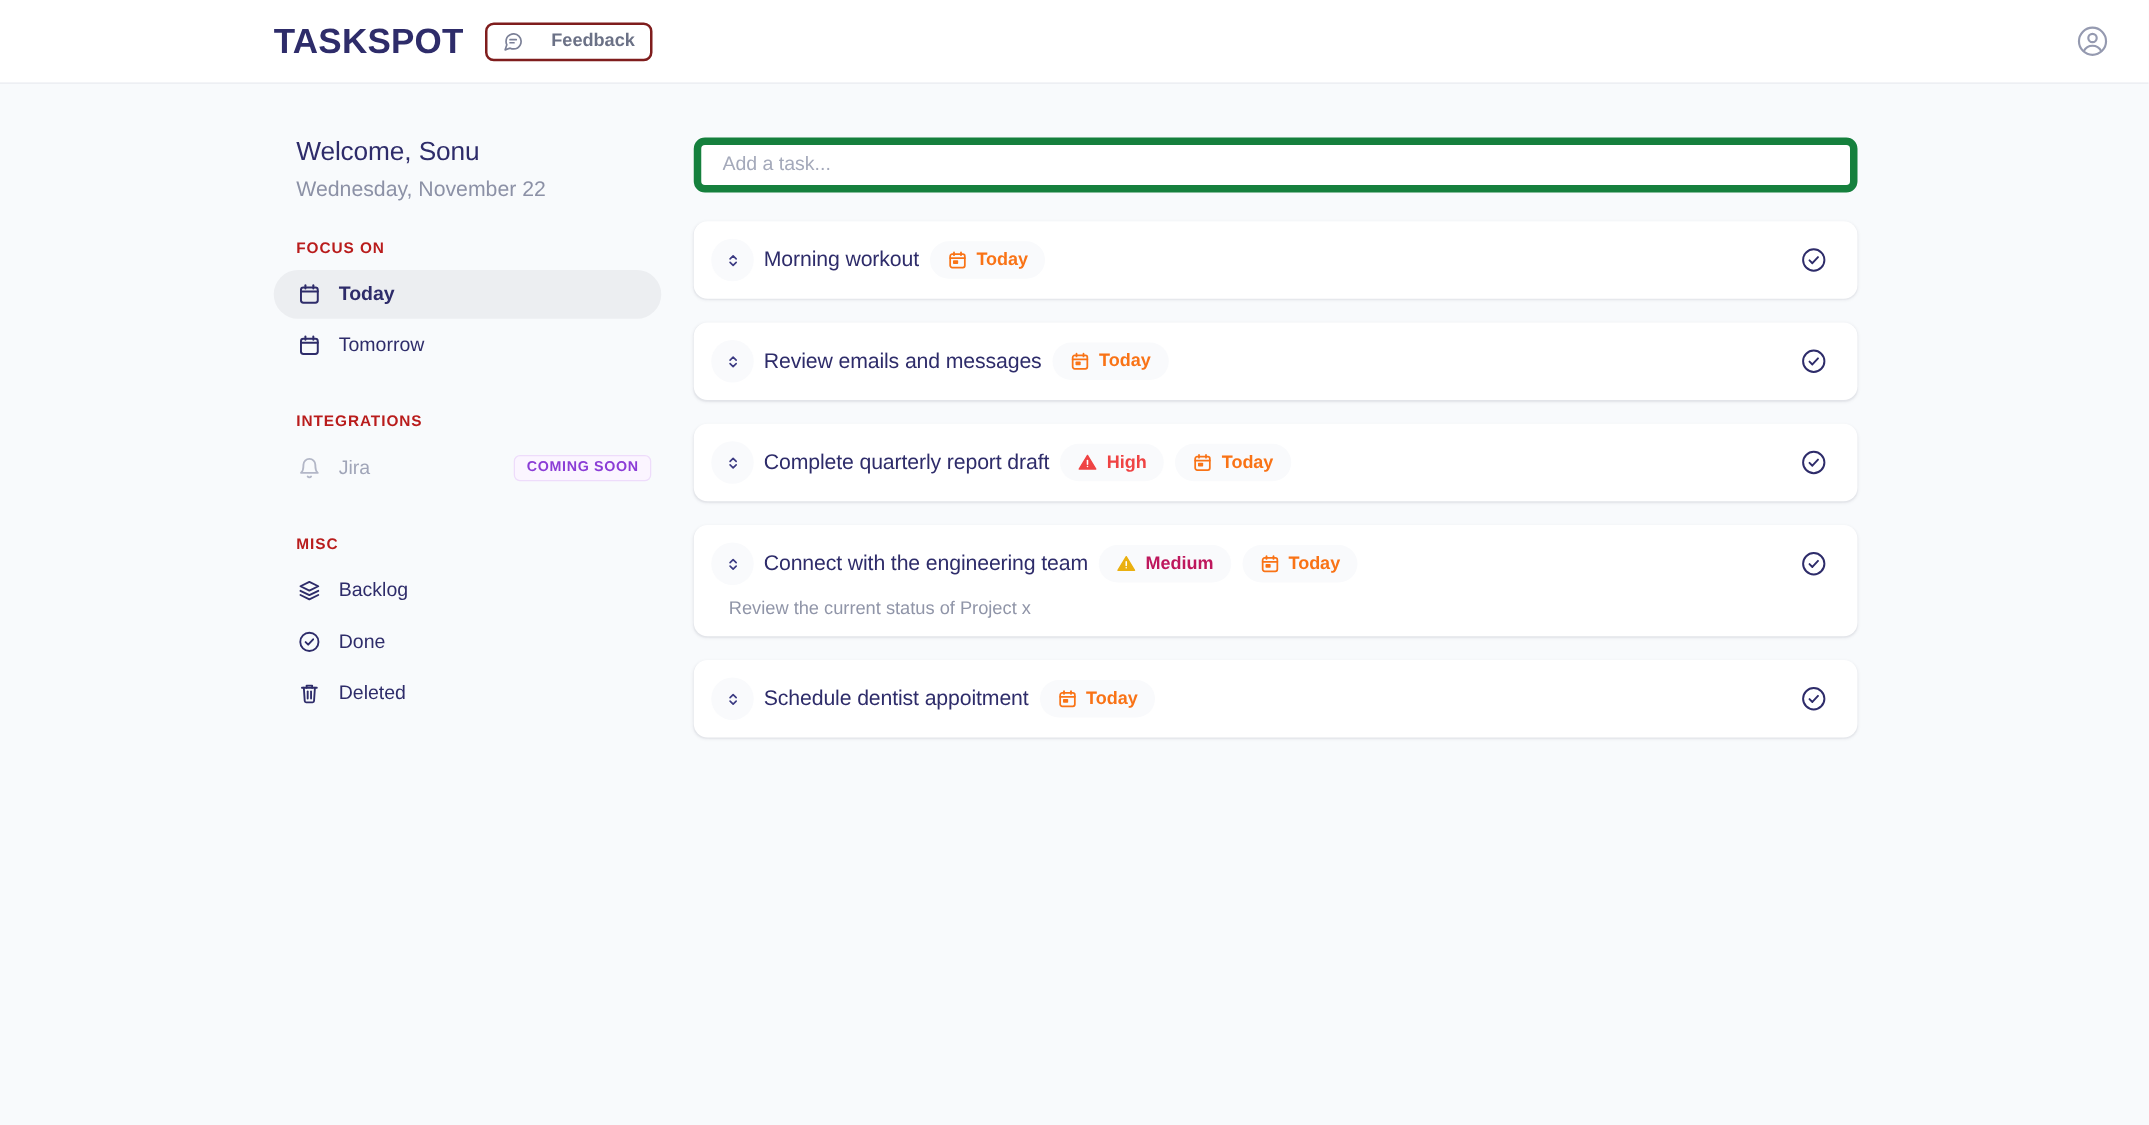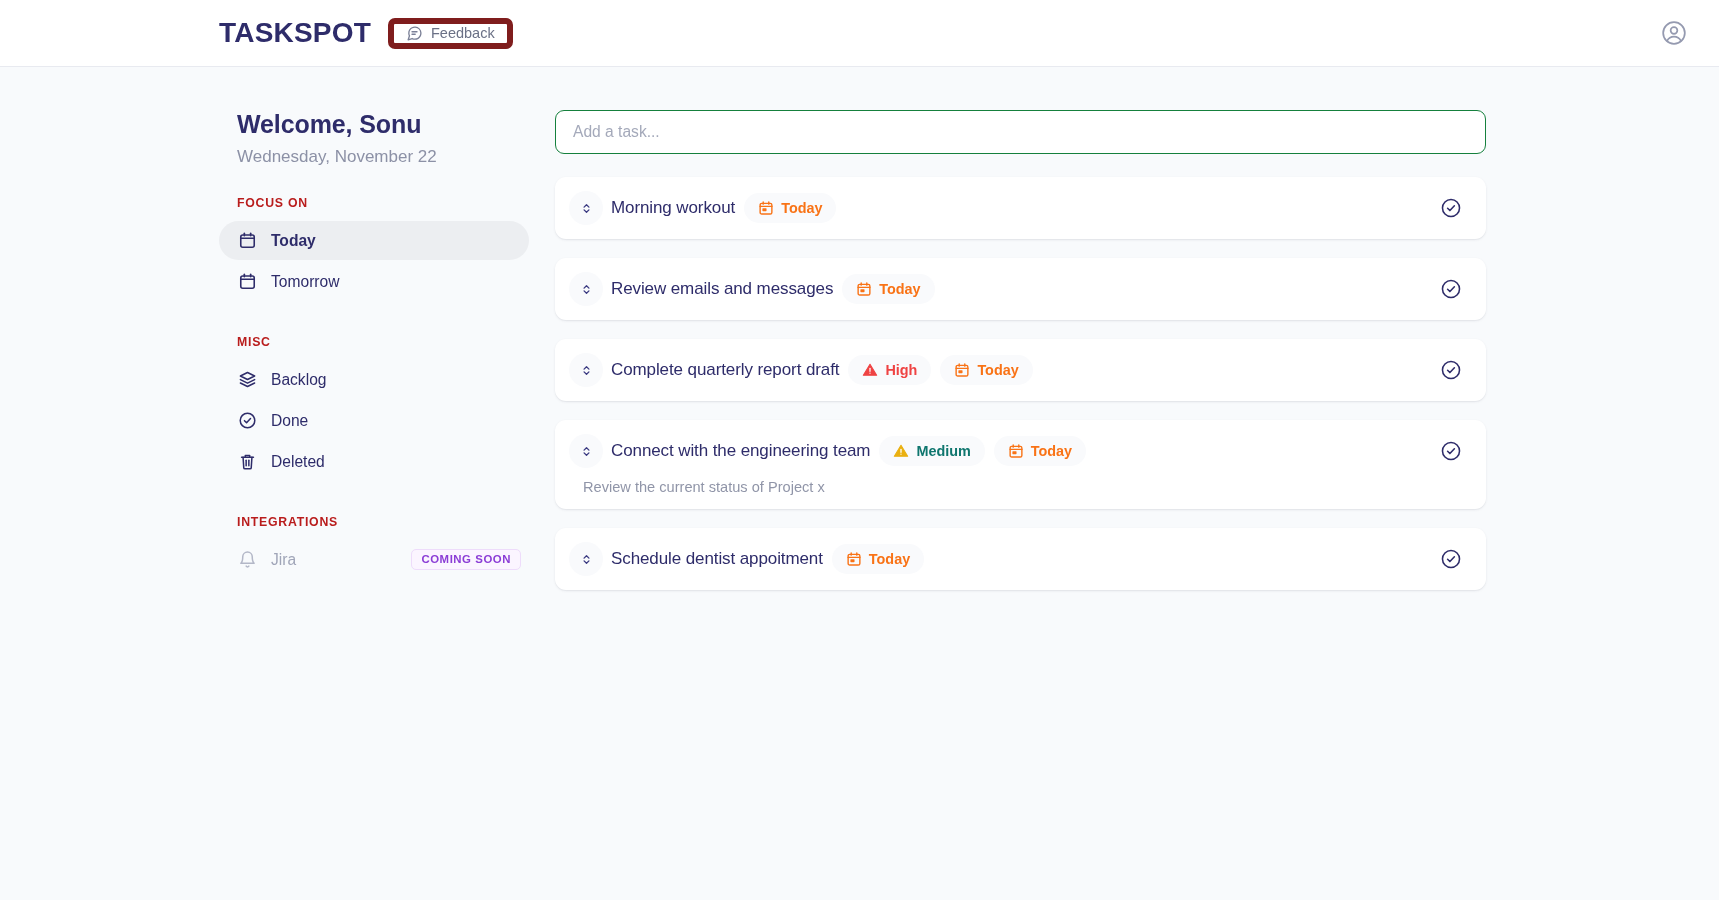--- a/index.html
+++ b/index.html
@@ -31,28 +31,29 @@
   .brand {
     font-size: 28px;
     font-weight: 700;
     letter-spacing: 0.2px;
     color: #2e2c6a;
     line-height: 1;
   }
   .feedback-btn {
     margin-left: 17px;
     height: 31px;
-    border: 6px solid #7f1d1d;
+    border: 2px solid #7f1d1d;
     border-radius: 7px;
     background: #ffffff;
     display: inline-flex;
     align-items: center;
-    gap: 8px;
+    gap: 22px;
     padding: 0 12px;
     cursor: pointer;
+    font-weight: bold;
   }
   .feedback-btn span.label {
     font-size: 14.5px;
     color: #6b7186;
     line-height: 1;
   }
   .avatar-wrap {
     margin-left: auto;
     width: 32px;
     height: 32px;
@@ -69,22 +70,22 @@
     padding-top: 43px;
   }
 
   
   .sidebar {
     width: 310px;
     margin-left: 219px;
     flex: 0 0 310px;
   }
   .welcome {
-    font-size: 25px;
-    font-weight: 700;
+    font-size: 21px;
+    font-weight: 400;
     color: #2e2c6a;
     letter-spacing: -0.1px;
     padding-left: 18px;
   }
   .date-sub {
     margin-top: 8px;
     font-size: 17px;
     color: #8c91a6;
     padding-left: 18px;
   }
@@ -146,21 +147,21 @@
   
   .main {
     flex: 0 0 931px;
     width: 931px;
     margin-left: 26px;
   }
   .add-task {
     width: 931px;
     height: 44px;
     background: #ffffff;
-    border: 1px solid #15803d;
+    border: 6px solid #15803d;
     border-radius: 9px;
     padding: 0 17px;
     font-family: "Liberation Sans", sans-serif;
     font-size: 15.6px;
     color: #2e2c6a;
     outline: none;
   }
   .add-task::placeholder { color: #a4a9ba; }
 
   .task-list { margin-top: 23px; }
@@ -210,21 +211,21 @@
     align-items: center;
     gap: 7px;
     padding: 0 14px;
     font-size: 14.4px;
     font-weight: 600;
     white-space: nowrap;
     cursor: pointer;
   }
   .chip.date { color: #f97316; }
   .chip.prio-high { color: #ef4343; }
-  .chip.prio-medium { color: #0f766e; }
+  .chip.prio-medium { color: #be185d; }
   .task-desc {
     margin-top: 11px;
     margin-left: 14px;
     font-size: 14.6px;
     color: #9095a8;
   }
   .complete-btn {
     flex: 0 0 24px;
     width: 24px;
     height: 24px;
@@ -292,79 +293,79 @@
         <div class="nav-item" style="margin-top:2px;">
           <span class="nav-icon">
             <svg width="19" height="19" viewBox="0 0 24 24" fill="none" stroke="#2e2c6a" stroke-width="2" stroke-linecap="round" stroke-linejoin="round">
               <rect x="3.5" y="5" width="17" height="15.5" rx="2.5"></rect>
               <line x1="3.5" y1="9.2" x2="20.5" y2="9.2"></line>
               <line x1="8" y1="2.8" x2="8" y2="6"></line>
               <line x1="16" y1="2.8" x2="16" y2="6"></line>
             </svg>
           </span>
           <span class="nav-label">Tomorrow</span>
-        </div>
-      </div>
-    </div>
-
-    <div style="margin-top:34px;">
-      <div class="section-label">MISC</div>
-      <div class="nav-group" style="margin-top:11px;">
-
-        <div class="nav-item">
-          <span class="nav-icon">
-            <svg width="19" height="19" viewBox="0 0 24 24" fill="none" stroke="#2e2c6a" stroke-width="1.9" stroke-linecap="round" stroke-linejoin="round">
-              <path d="M12 3.2 21 7.6l-9 4.4-9-4.4 9-4.4z"></path>
-              <path d="M3 12.2 12 16.6l9-4.4"></path>
-              <path d="M3 16.4 12 20.8l9-4.4"></path>
-            </svg>
-          </span>
-          <span class="nav-label">Backlog</span>
-        </div>
-
-        <div class="nav-item" style="margin-top:2px;">
-          <span class="nav-icon">
-            <svg width="19" height="19" viewBox="0 0 24 24" fill="none" stroke="#2e2c6a" stroke-width="1.9" stroke-linecap="round" stroke-linejoin="round">
-              <circle cx="12" cy="12" r="9.2"></circle>
-              <path d="m8.2 12.2 2.6 2.6 5-5.4"></path>
-            </svg>
-          </span>
-          <span class="nav-label">Done</span>
-        </div>
-
-        <div class="nav-item" style="margin-top:2px;">
-          <span class="nav-icon">
-            <svg width="19" height="19" viewBox="0 0 24 24" fill="none" stroke="#2e2c6a" stroke-width="1.9" stroke-linecap="round" stroke-linejoin="round">
-              <path d="M4.5 6.6h15"></path>
-              <path d="M9.2 6.6V4.4h5.6v2.2"></path>
-              <path d="M6.4 6.6 7.3 20a1.4 1.4 0 0 0 1.4 1.3h6.6a1.4 1.4 0 0 0 1.4-1.3l.9-13.4"></path>
-              <line x1="10.3" y1="10.4" x2="10.3" y2="17.4"></line>
-              <line x1="13.7" y1="10.4" x2="13.7" y2="17.4"></line>
-            </svg>
-          </span>
-          <span class="nav-label">Deleted</span>
         </div>
       </div>
     </div>
 
     <div style="margin-top:34px;">
       <div class="section-label">INTEGRATIONS</div>
       <div class="nav-group" style="margin-top:11px;">
         <div class="integration-row">
           <span class="nav-icon">
             <svg width="19" height="19" viewBox="0 0 24 24" fill="none" stroke="#b3b7c7" stroke-width="1.9" stroke-linecap="round" stroke-linejoin="round">
               <path d="M18 8.6a6 6 0 1 0-12 0c0 6.4-2.4 8.2-2.4 8.2h16.8S18 15 18 8.6"></path>
               <path d="M13.7 20.4a2 2 0 0 1-3.4 0"></path>
             </svg>
           </span>
           <span class="nav-label">Jira</span>
           <span class="badge-soon">COMING SOON</span>
         </div>
       </div>
     </div>
+
+    <div style="margin-top:34px;">
+      <div class="section-label">MISC</div>
+      <div class="nav-group" style="margin-top:11px;">
+
+        <div class="nav-item">
+          <span class="nav-icon">
+            <svg width="19" height="19" viewBox="0 0 24 24" fill="none" stroke="#2e2c6a" stroke-width="1.9" stroke-linecap="round" stroke-linejoin="round">
+              <path d="M12 3.2 21 7.6l-9 4.4-9-4.4 9-4.4z"></path>
+              <path d="M3 12.2 12 16.6l9-4.4"></path>
+              <path d="M3 16.4 12 20.8l9-4.4"></path>
+            </svg>
+          </span>
+          <span class="nav-label">Backlog</span>
+        </div>
+
+        <div class="nav-item" style="margin-top:2px;">
+          <span class="nav-icon">
+            <svg width="19" height="19" viewBox="0 0 24 24" fill="none" stroke="#2e2c6a" stroke-width="1.9" stroke-linecap="round" stroke-linejoin="round">
+              <circle cx="12" cy="12" r="9.2"></circle>
+              <path d="m8.2 12.2 2.6 2.6 5-5.4"></path>
+            </svg>
+          </span>
+          <span class="nav-label">Done</span>
+        </div>
+
+        <div class="nav-item" style="margin-top:2px;">
+          <span class="nav-icon">
+            <svg width="19" height="19" viewBox="0 0 24 24" fill="none" stroke="#2e2c6a" stroke-width="1.9" stroke-linecap="round" stroke-linejoin="round">
+              <path d="M4.5 6.6h15"></path>
+              <path d="M9.2 6.6V4.4h5.6v2.2"></path>
+              <path d="M6.4 6.6 7.3 20a1.4 1.4 0 0 0 1.4 1.3h6.6a1.4 1.4 0 0 0 1.4-1.3l.9-13.4"></path>
+              <line x1="10.3" y1="10.4" x2="10.3" y2="17.4"></line>
+              <line x1="13.7" y1="10.4" x2="13.7" y2="17.4"></line>
+            </svg>
+          </span>
+          <span class="nav-label">Deleted</span>
+        </div>
+      </div>
+    </div>
   </div>
 
   <div class="main">
 
     <input class="add-task" type="text" placeholder="Add a task..." style="">
 
     <div class="task-list">
 
       <div class="task-card">
         <div class="task-main">

